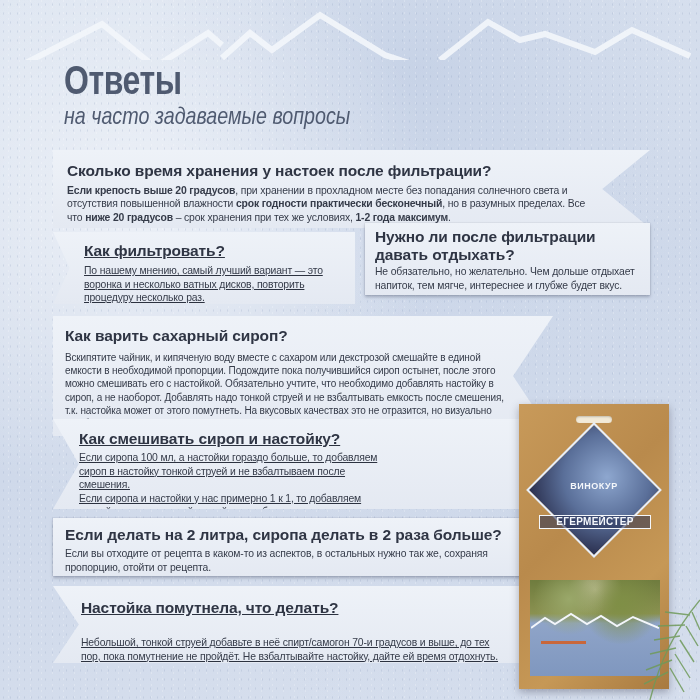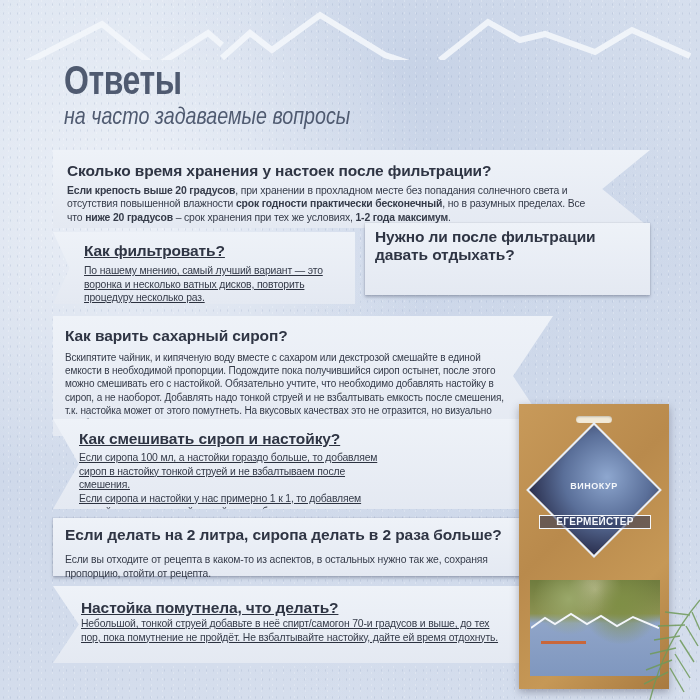--- a/index.html
+++ b/index.html
@@ -111,43 +111,44 @@
   </div>
 </div>
 
 <div class="card notch-left" style="left:53px; top:232px; width:302px; height:72px; padding:9px 16px 0 31px;">
   <div class="q" style="font-size:15.5px; line-height:19px;">Как фильтровать?</div>
   <div class="a" style="margin-top:4px;">По нашему мнению, самый лучший вариант — это воронка и несколько ватных дисков, повторить процедуру несколько раз.</div>
 </div>
 
 <div class="card" style="left:365px; top:223px; width:285px; height:72px; padding:5px 10px 0 10px;">
   <div class="q" style="font-size:15.5px; line-height:18px;">Нужно ли после фильтрации давать отдыхать?</div>
+  <div class="a" style="margin-top:1px;">Не обязательно, но желательно. Чем дольше отдыхает напиток, тем мягче, интереснее и глубже будет вкус.</div>
 </div>
 
 <div class="card arrow-right" style="left:53px; top:316px; width:500px; height:120px; padding:10px 48px 0 12px;">
   <div class="q" style="font-size:15.5px; line-height:19px;">Как варить сахарный сироп?</div>
   <div class="a" style="margin-top:6px; font-size:10px; line-height:13.2px;">Вскипятите чайник, и кипяченую воду вместе с сахаром или декстрозой смешайте в единой емкости в необходимой пропорции. Подождите пока получившийся сироп остынет, после этого можно смешивать его с настойкой. Обязательно учтите, что необходимо добавлять настойку в сироп, а не наоборот. Добавлять надо тонкой струей и не взбалтывать емкость после смешения, т.к. настойка может от этого помутнеть. На вкусовых качествах это не отразится, но визуально она будет не так привлекательна.</div>
 </div>
 
 <div class="card notch-left" style="left:53px; top:419px; width:470px; height:90px; padding:10px 14px 0 26px;">
   <div class="q" style="font-size:15.5px; line-height:19px;">Как смешивать сироп и настойку?</div>
   <div class="a" style="margin-top:3px; width:316px;">
     <div>Если сиропа 100 мл, а настойки гораздо больше, то добавляем сироп в настойку тонкой струей и не взбалтываем после смешения.</div>
     <div>Если сиропа и настойки у нас примерно 1 к 1, то добавляем настойку в сироп тонкой струей и не взбалтываем после смешения.</div>
   </div>
 </div>
 
 <div class="card" style="left:53px; top:518px; width:470px; height:58px; padding:7px 12px 0 12px;">
   <div class="q" style="font-size:15.5px; line-height:19px;">Если делать на 2 литра, сиропа делать в 2 раза больше?</div>
-  <div class="a" style="margin-top:9px; width:460px;">Если вы отходите от рецепта в каком-то из аспектов, в остальных нужно так же, сохраняя пропорцию, отойти от рецепта.</div>
+  <div class="a" style="margin-top:3px; width:460px;">Если вы отходите от рецепта в каком-то из аспектов, в остальных нужно так же, сохраняя пропорцию, отойти от рецепта.</div>
 </div>
 
 <div class="card notch-left" style="left:53px; top:586px; width:470px; height:77px; padding:12px 14px 0 28px;">
   <div class="q" style="font-size:15.5px; line-height:19px;">Настойка помутнела, что делать?</div>
-  <div class="a" style="margin-top:0; width:420px;">Небольшой, тонкой струей добавьте в неё спирт/самогон 70-и градусов и выше, до тех пор, пока помутнение не пройдёт. Не взбалтывайте настойку, дайте ей время отдохнуть.</div>
+  <div class="a" style="margin-top:19px; width:420px;">Небольшой, тонкой струей добавьте в неё спирт/самогон 70-и градусов и выше, до тех пор, пока помутнение не пройдёт. Не взбалтывайте настойку, дайте ей время отдохнуть.</div>
 </div>
 
 <div class="package">
   <div class="hang"></div>
   <div class="diamond"></div>
   <div class="brand">ВИНОКУР</div>
   <div class="product">ЕГЕРМЕЙСТЕР</div>
   <div class="window"></div>
   <svg style="position:absolute; left:12px; top:208px; width:128px; height:18px;" viewBox="0 0 128 18">
     <polyline points="0,16 14,6 24,12 40,2 56,12 70,4 86,14 102,5 128,16" fill="none" stroke="#f3f6fb" stroke-width="2"></polyline>

